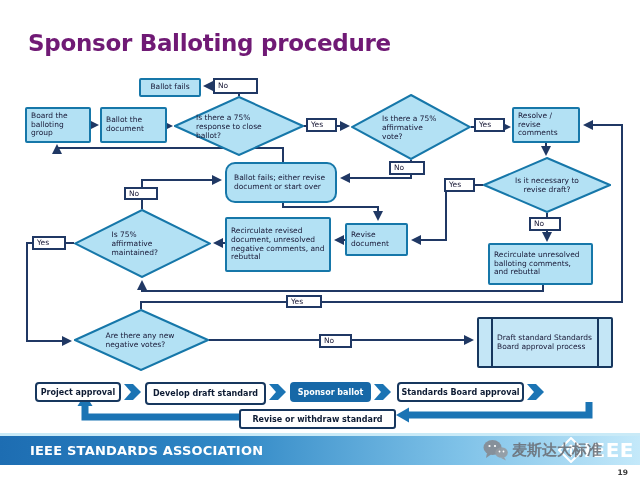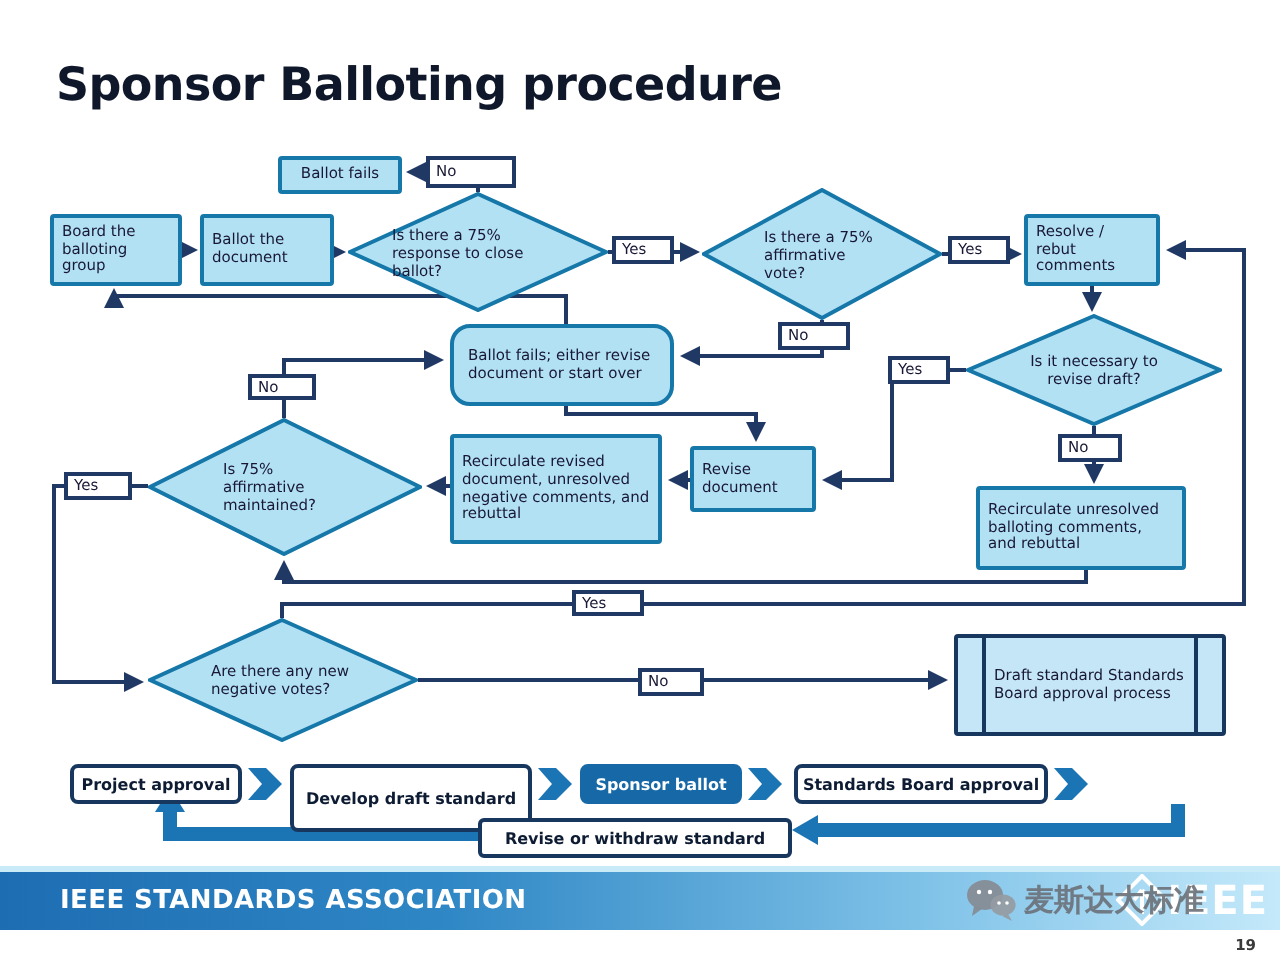--- a/index.html
+++ b/index.html
@@ -2,21 +2,21 @@
 <html style="--shape-fill: #b3e1f4; --shape-border: #1677a9; --connector: #203864; --draft-fill: #c4e6f6; --draft-border: #17375e; --chain-border: #17375e; --chain-active: #1768a7; --thick-arrow: #1b74b4;"><head>
 <meta charset="utf-8">
 <style>
   html,body{margin:0;padding:0;background:#e9e9e9;}
   #slide{
     position:relative;width:640px;height:483px;background:#ffffff;
     font-family:"DejaVu Sans","Liberation Sans",sans-serif;overflow:hidden;
   }
   #title{
     position:absolute;left:28px;top:30px;font-size:23px;font-weight:bold;
-    color:#0f172a;letter-spacing:-0.3px;
+    color:#701a75;letter-spacing:-0.3px;
   }
   
   .box{
     position:absolute;z-index:2;background:var(--shape-fill);
     border:2px solid var(--shape-border);box-sizing:border-box;
     font-size:7.5px;line-height:1.18;color:#181836;
     display:flex;align-items:center;padding:2px 4px;border-radius:2px;
   }
   .box.center{justify-content:center;text-align:center;}
   .box.round{border-radius:10px;}
@@ -113,21 +113,21 @@
       <polygon points="124,384 133,384 141,392 133,400 124,400 131,392"></polygon>
       <polygon points="269,384 278,384 286,392 278,400 269,400 276,392"></polygon>
       <polygon points="374,384 383,384 391,392 383,400 374,400 381,392"></polygon>
       <polygon points="527,384 536,384 544,392 536,400 527,400 534,392"></polygon>
     </g>
   </svg>
 
   <div class="box center" style="left:139px;top:78px;width:62px;height:19px;">Ballot fails</div>
   <div class="box" style="left:25px;top:107px;width:66px;height:36px;">Board the balloting group</div>
   <div class="box" style="left:100px;top:107px;width:67px;height:36px;">Ballot the document</div>
-  <div class="box" style="left:512px;top:107px;width:68px;height:36px;">Resolve / rebut comments</div>
+  <div class="box" style="left:512px;top:107px;width:68px;height:36px;">Resolve / revise comments</div>
   <div class="box round" style="left:225px;top:162px;width:112px;height:41px;padding:2px 7px;">Ballot fails; either revise document or start over</div>
   <div class="box" style="left:225px;top:217px;width:106px;height:55px;">Recirculate revised document, unresolved negative comments, and rebuttal</div>
   <div class="box" style="left:345px;top:223px;width:63px;height:33px;">Revise document</div>
   <div class="box" style="left:488px;top:243px;width:105px;height:42px;">Recirculate unresolved balloting comments, and rebuttal</div>
   <div class="box" style="left:477px;top:317px;width:136px;height:51px;background:var(--draft-fill);border-color:var(--draft-border);padding-left:18px;">
     <div class="predef-inner"></div>
     <span>Draft standard Standards Board approval process</span>
   </div>
 
   <div class="diamond" style="left:174px;top:96px;width:130px;height:60px;">
@@ -176,21 +176,21 @@
   <div class="elabel" style="left:474px;top:118px;width:31px;height:14px;">Yes</div>
   <div class="elabel" style="left:389px;top:161px;width:36px;height:14px;">No</div>
   <div class="elabel" style="left:124px;top:187px;width:34px;height:13px;">No</div>
   <div class="elabel" style="left:444px;top:178px;width:31px;height:14px;">Yes</div>
   <div class="elabel" style="left:529px;top:217px;width:32px;height:14px;">No</div>
   <div class="elabel" style="left:32px;top:236px;width:34px;height:14px;">Yes</div>
   <div class="elabel" style="left:286px;top:295px;width:36px;height:13px;">Yes</div>
   <div class="elabel" style="left:319px;top:334px;width:33px;height:14px;">No</div>
 
   <div class="chain" style="left:35px;top:382px;width:86px;height:20px;">Project approval</div>
-  <div class="chain" style="left:145px;top:382px;width:121px;height:34px;">Develop draft standard</div>
+  <div class="chain" style="left:145px;top:382px;width:121px;height:23px;">Develop draft standard</div>
   <div class="chain active" style="left:290px;top:382px;width:81px;height:20px;">Sponsor ballot</div>
   <div class="chain" style="left:397px;top:382px;width:127px;height:20px;">Standards Board approval</div>
   <div class="chain" style="left:239px;top:409px;width:157px;height:20px;border-radius:3px;">Revise or withdraw standard</div>
 
   <div id="footer-strip"></div>
   <div id="footer-bar">
     <div id="footer-org">IEEE STANDARDS ASSOCIATION</div>
     <div id="ieee-logo">
       <svg width="26" height="26" viewBox="0 0 26 26">
         <polygon points="13,1 25,13 13,25 1,13" fill="none" stroke="#ffffff" stroke-width="2"></polygon>

